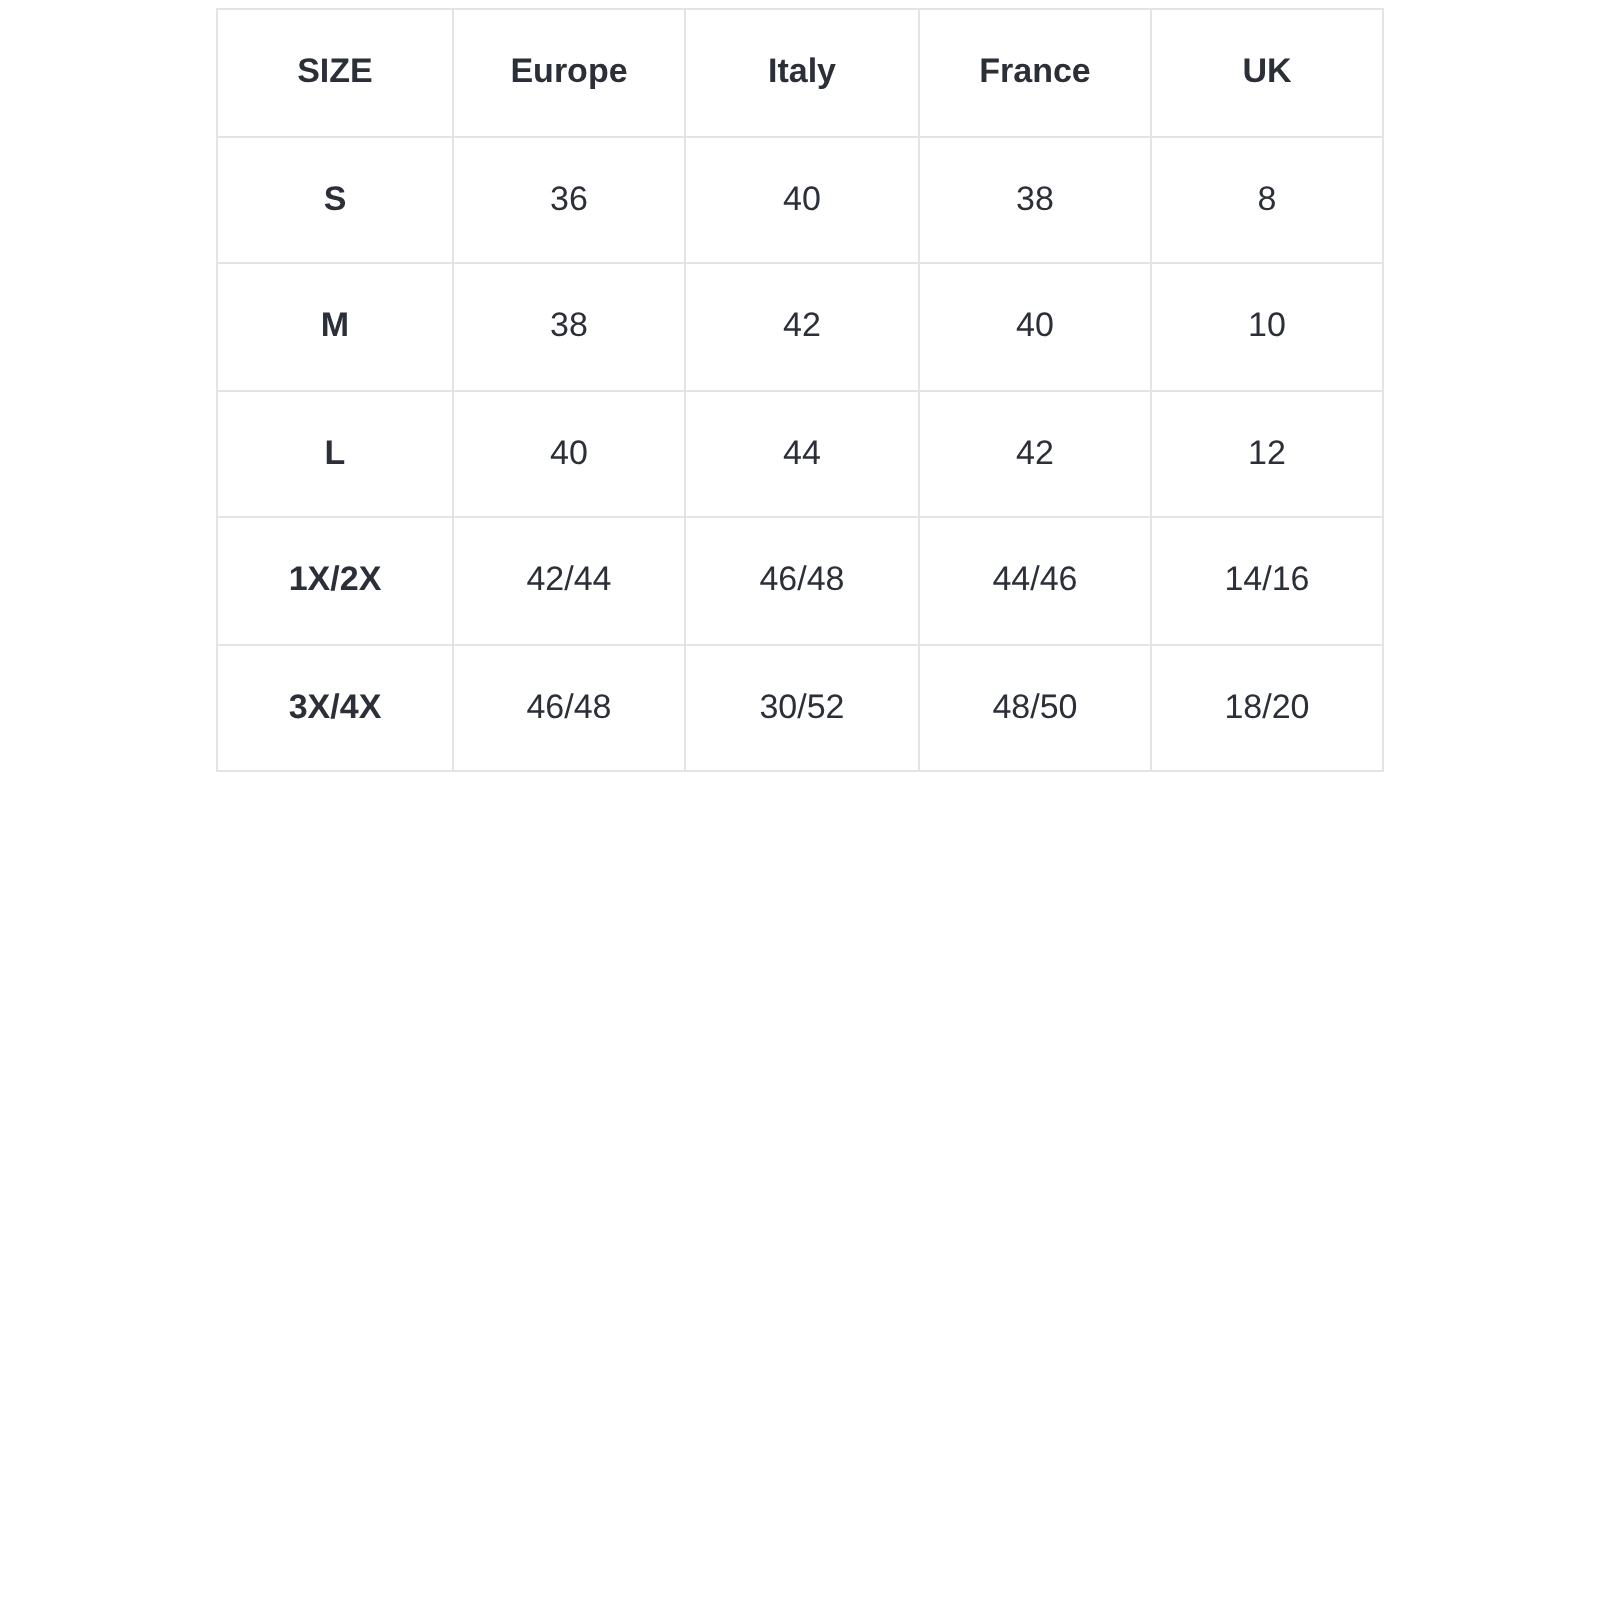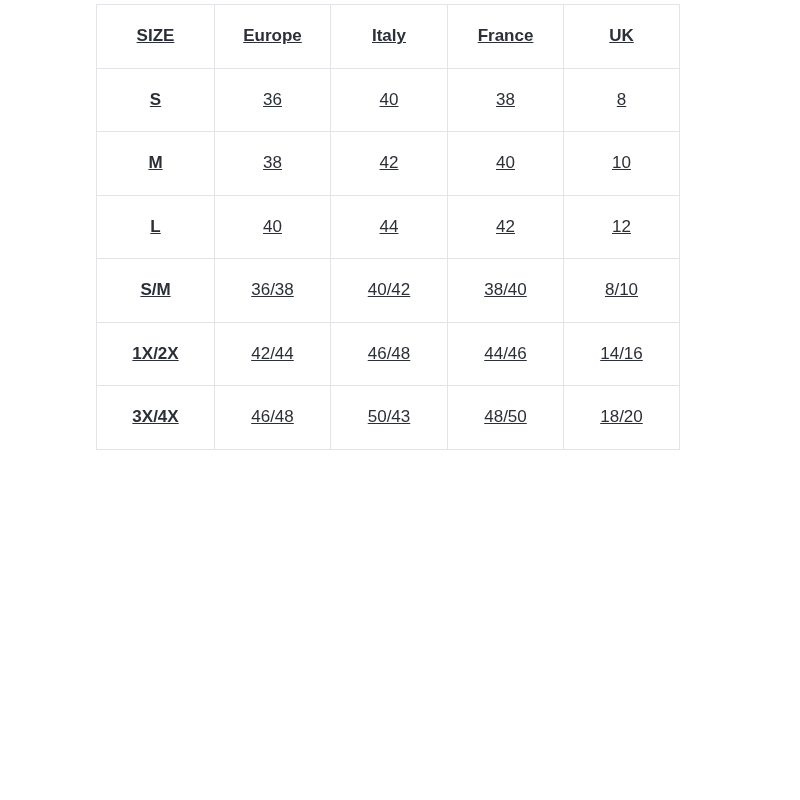--- a/index.html
+++ b/index.html
@@ -15,23 +15,22 @@
     overflow: hidden;
   }
   .page {
     position: relative;
     width: 800px;
     height: 800px;
     box-sizing: border-box;
   }
   .table-wrap {
     position: absolute;
-    left: 96px;
+    left: 108px;
     width: 583px;
-    text-decoration: underline;
   }
   .table-wrap.main { top: 4px; }
   .table-wrap.secondary { top: 665px; }
 
   table.size-table {
     border-collapse: collapse;
     width: 583px;
     table-layout: fixed;
   }
   table.size-table td, table.size-table th {
@@ -97,37 +96,30 @@
           <td>10</td>
         </tr>
         <tr>
           <td class="rowhead">L</td>
           <td>40</td>
           <td>44</td>
           <td>42</td>
           <td>12</td>
         </tr>
         <tr>
-          <td class="rowhead">S/M</td>
-          <td>36/38</td>
-          <td>40/42</td>
-          <td>38/40</td>
-          <td>8/10</td>
-        </tr>
-        <tr>
           <td class="rowhead">1X/2X</td>
           <td>42/44</td>
           <td>46/48</td>
           <td>44/46</td>
           <td>14/16</td>
         </tr>
         <tr>
           <td class="rowhead">3X/4X</td>
           <td>46/48</td>
-          <td>50/43</td>
+          <td>30/52</td>
           <td>48/50</td>
           <td>18/20</td>
         </tr>
       </tbody>
     </table>
   </div>
 
   <div class="table-wrap secondary">
     <table class="size-table">
       <colgroup>

